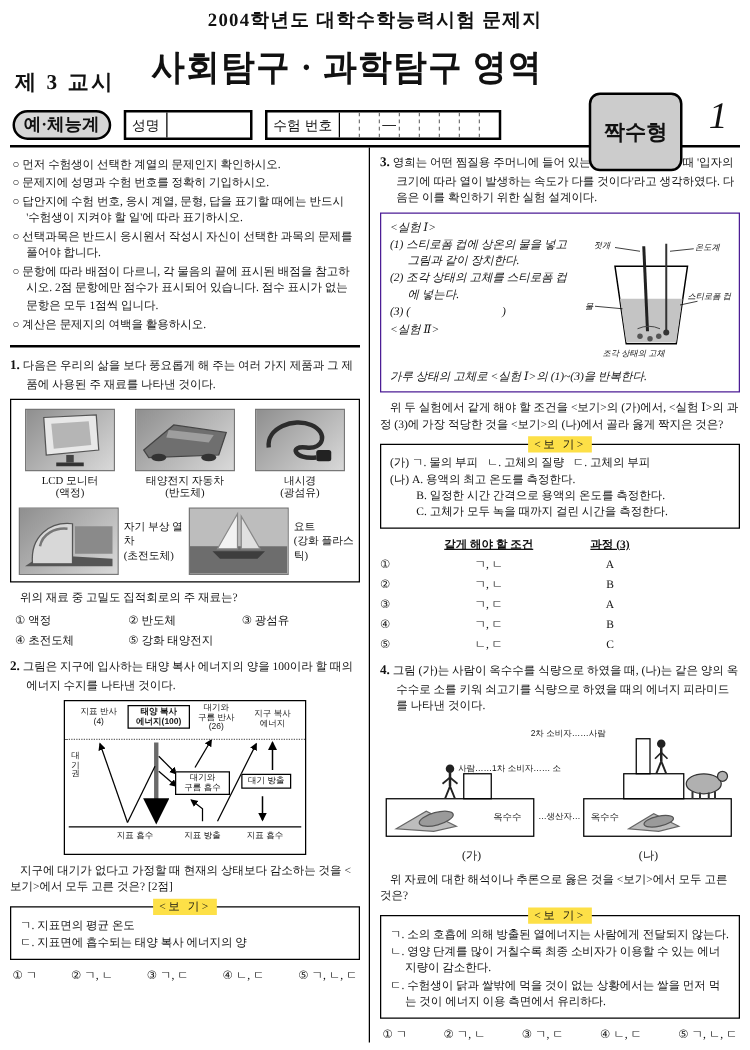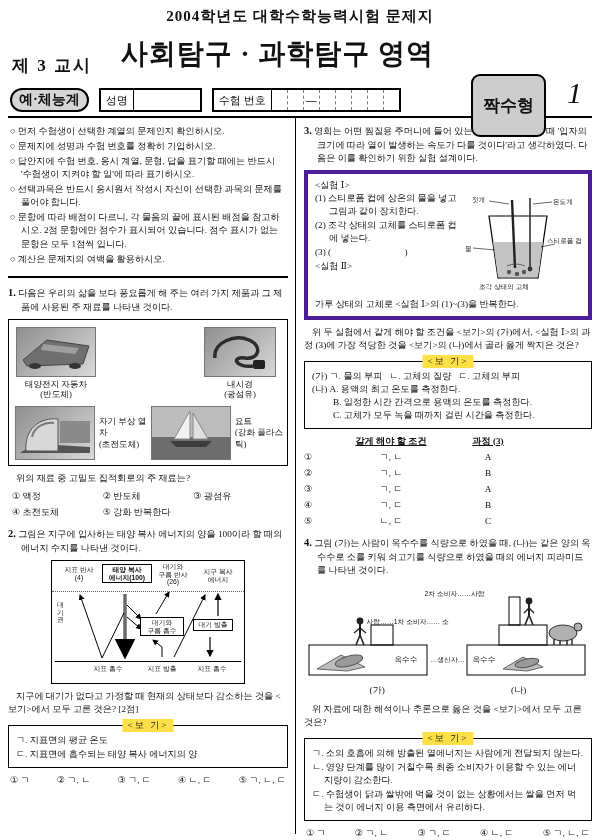--- a/index.html
+++ b/index.html
@@ -68,21 +68,21 @@
   
   .e-diagram{width:192px;height:122px;margin:5px auto 0 auto;position:relative;border:1px solid #000;
              font-size:6.8px;line-height:1.12;font-family:"Liberation Sans",sans-serif;}
   .dline{position:absolute;left:0;right:0;top:30px;border-top:1px dotted #666;}
   .gline{position:absolute;left:3px;right:3px;top:100px;border-top:1.5px solid #000;}
   .dlbl{position:absolute;white-space:pre-line;text-align:center;}
   .dbox{position:absolute;white-space:pre-line;text-align:center;border:1px solid #000;background:#fff;padding:1px 2px;}
   .e-svg{position:absolute;left:0;top:0;}
 
   
-  .exp-box{border:4px solid #4c1d95;margin-top:5px;padding:5px 7px;overflow:hidden;}
+  .exp-box{border:1px solid #4c1d95;margin-top:5px;padding:5px 7px;overflow:hidden;font-style:italic;}
   .cup-wrap{float:right;width:122px;height:106px;position:relative;
             font-size:6.6px;font-family:"Liberation Sans",sans-serif;}
   .cup-lbl{position:absolute;white-space:nowrap;}
   .exp-step{padding-left:14px;text-indent:-14px;margin-bottom:1px;}
   .q3table{margin-top:6px;display:grid;grid-template-columns:28px 118px 76px;row-gap:3px;font-size:9.2px;}
   .q3table .hdr{text-decoration:underline;text-align:center;font-weight:bold;}
   .q3table .c{text-align:center;}
 
   
   .p-diagram{width:283px;height:100px;margin:6px auto 0 auto;position:relative;
@@ -136,20 +136,31 @@
       </div>
 
       <div class="q">
         <div class="qtext">
           <span class="qnum">1.</span>
           <span>다음은 우리의 삶을 보다 풍요롭게 해 주는 여러 가지 제품과 그 제품에 사용된 주 재료를 나타낸 것이다.</span>
         </div>
 
         <div class="fig1">
           <div class="fig1-row1">
+            <div class="fig1-cellv">
+              <div class="img-ph" style="width:70px;height:48px;">
+                <svg width="70" height="48">
+                    <polygon points="14,6 56,4 58,32 16,36" fill="#e8e8e8" stroke="#555"></polygon>
+                    <polygon points="20,11 50,9 52,28 22,31" fill="#b5b5b5"></polygon>
+                    <rect x="32" y="36" width="6" height="6" fill="#444"></rect>
+                    <rect x="24" y="42" width="22" height="3" fill="#333"></rect>
+                  </svg>
+              </div>
+              <div class="cap"><span>LCD 모니터</span><br><span>(액정)</span></div>
+            </div>
             <div class="fig1-cellv">
               <div class="img-ph" style="width:78px;height:48px;">
                 <svg width="78" height="48">
                     <polygon points="6,32 30,12 72,18 66,36 10,38" fill="#6f6f6f" stroke="#444"></polygon>
                     <polygon points="26,16 62,20 58,26 24,22" fill="#9e9e9e"></polygon>
                     <ellipse cx="18" cy="38" rx="6" ry="3" fill="#333"></ellipse>
                     <ellipse cx="58" cy="38" rx="6" ry="3" fill="#333"></ellipse>
                   </svg>
               </div>
               <div class="cap"><span>태양전지 자동차</span><br><span>(반도체)</span></div>
@@ -190,21 +201,21 @@
             </div>
           </div>
         </div>
 
         <div class="prompt">위의 재료 중 고밀도 집적회로의 주 재료는?</div>
         <div class="opts-grid">
           <span>① 액정</span>
           <span>② 반도체</span>
           <span>③ 광섬유</span>
           <span>④ 초전도체</span>
-          <span>⑤ 강화 반복한다</span>
+          <span>⑤ 강화 태양전지</span>
         </div>
       </div>
 
       <div class="q">
         <div class="qtext">
           <span class="qnum">2.</span>
           <span>그림은 지구에 입사하는 태양 복사 에너지의 양을 100이라 할 때의 에너지 수지를 나타낸 것이다.</span>
         </div>
 
         <div class="e-diagram">

